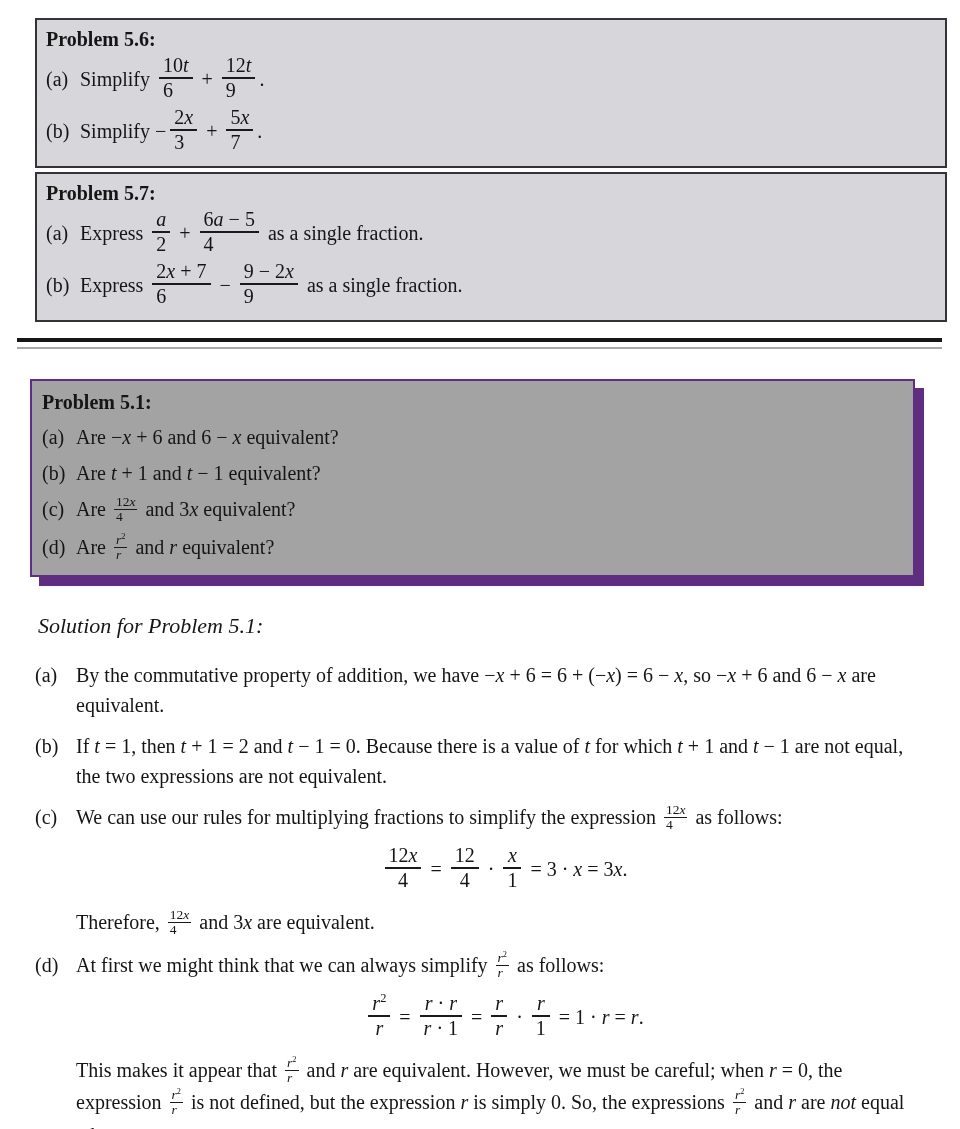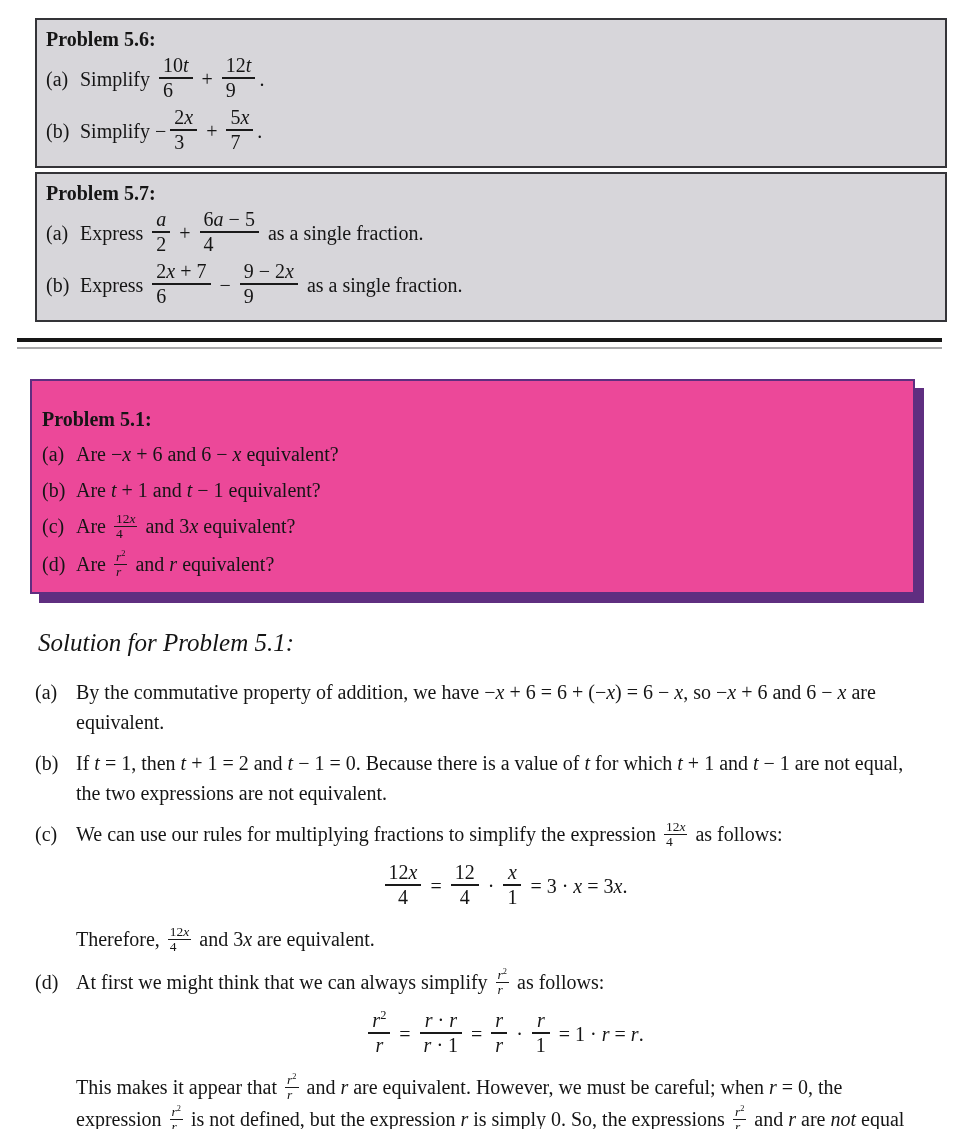--- a/index.html
+++ b/index.html
@@ -25,44 +25,44 @@
   .plabel { display:inline-block; min-width:34px; }
 
   
   .double-rule { margin:16px 18px 0 17px; }
   .double-rule .rule-thick { height:4px; background:#161616; }
   .double-rule .rule-thin  { height:2px; background:#a9a9ab; margin-top:5px; }
 
   
   .pbox.purple {
     margin:30px 0 0 30px; width:885px;
-    background:#ec4899;
+    background:#a3a3a3;
     border:2px solid #5f2e80;
     box-shadow:9px 9px 0 #5f2e80;
-    padding:24px 12px 10px 10px;
+    padding:7px 12px 10px 10px;
   }
   .pbox.purple .prow { margin:6px 0 1px 0; }
 
   
   .frac {
     display:inline-block; vertical-align:middle; 
     margin:0 4px; transform:translateY(-3px);
   }
   .frac .num, .frac .den { display:block; padding:0 4px; line-height:1.15; }
   .frac .den { border-top:2px solid #1a1a1a; }
   .frac.small { font-size:13.5px; margin:0 3px; transform:translateY(-2px); }
   .frac.small .num, .frac.small .den { padding:0 2px; line-height:1.05; }
   .frac.small .den { border-top:1px solid #1a1a1a; }
   .it  { font-style:italic; }
   .sup { font-size:0.62em; vertical-align:super; line-height:0; }
 
   
   .sol-heading {
     margin:34px 30px 0 38px;
-    font-style:italic; font-size:25px; line-height:30px;
+    font-style:italic; font-size:22px; line-height:30px;
   }
   .part { position:relative; margin:19px 28px 0 35px; padding-left:41px;
           font-size:20px; line-height:30px; }
   .part + .part { margin-top:11px; }
   .part-label { position:absolute; left:0; top:0; }
   .equation { text-align:center; font-size:20px; margin:13px 0 12px 0; }
   .after { margin-top:9px; }
 </style>
 </head>
 <body>

